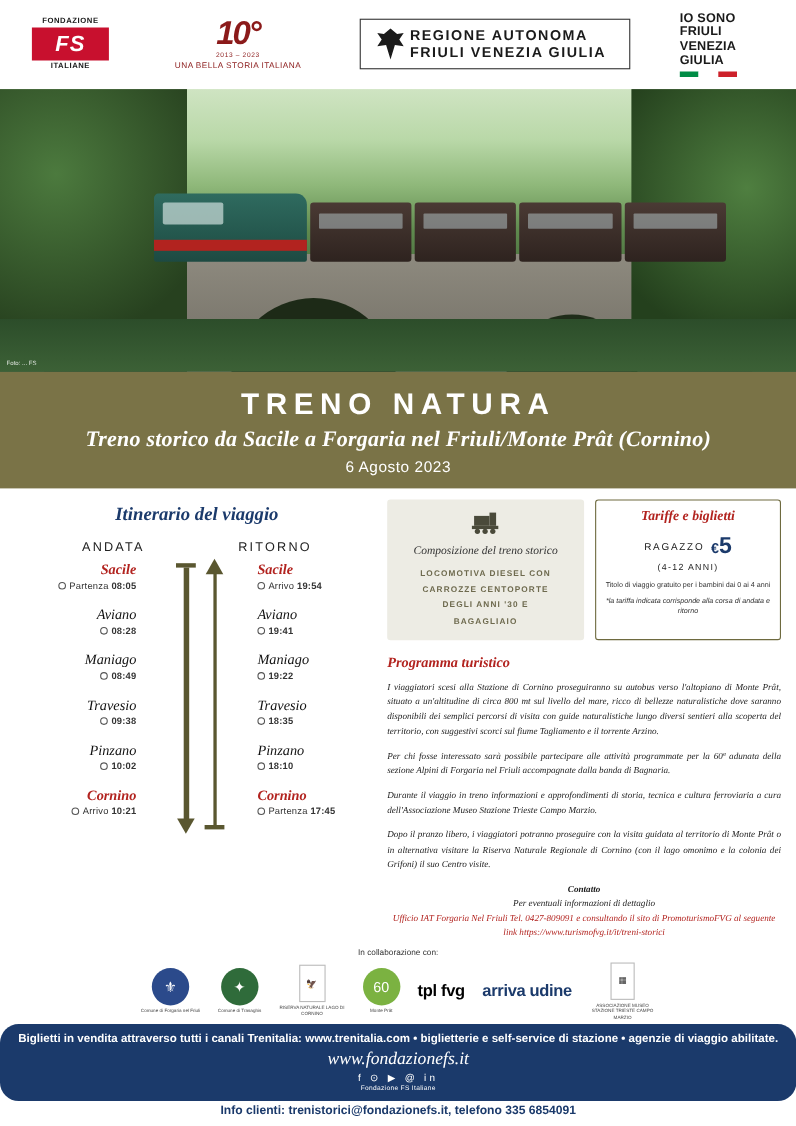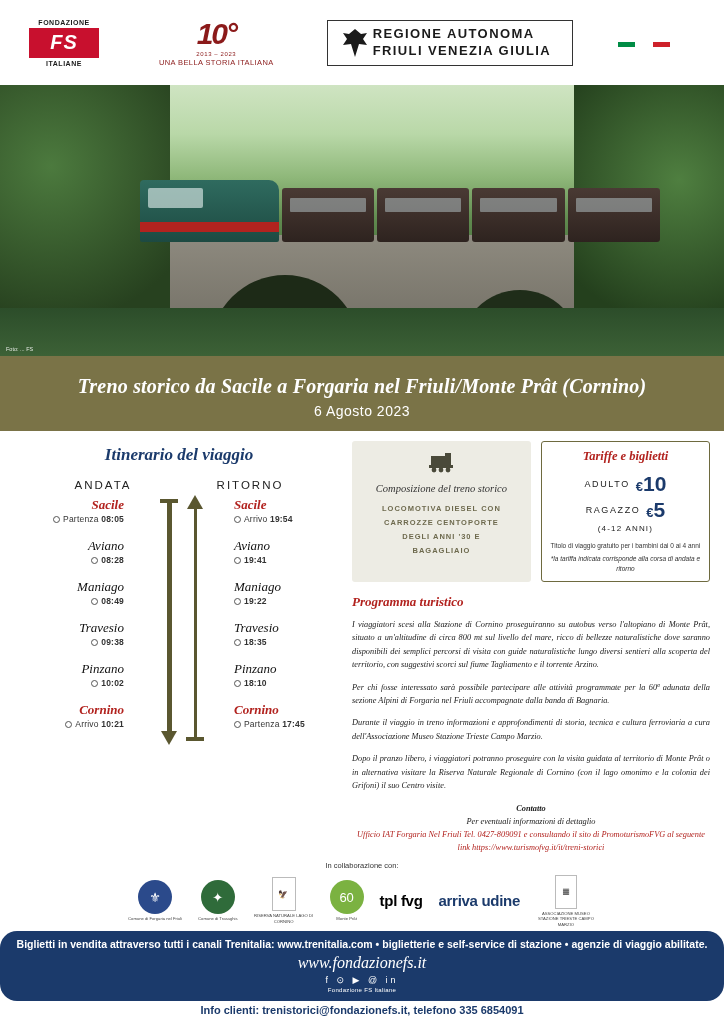--- a/index.html
+++ b/index.html
@@ -183,20 +183,26 @@
           <path d="M14 2 L20 7 L26 6 L22 12 L26 18 L18 17 L14 30 L10 17 L2 18 L6 12 L2 6 L8 7 Z" fill="#1a1a1a"></path>
         </svg>
       </div>
       <div class="regione-txt">
         <div>REGIONE AUTONOMA</div>
         <div>FRIULI VENEZIA GIULIA</div>
       </div>
     </div>
 
     <div class="logo-iosono">
+      <div class="iosono-txt">
+        <div>IO SONO</div>
+        <div>FRIULI</div>
+        <div>VENEZIA</div>
+        <div>GIULIA</div>
+      </div>
       <div class="flag">
         <i style="background:#008c45"></i>
           <i style="background:#ffffff"></i>
           <i style="background:#cd212a"></i>
       </div>
     </div>
   </div>
 
   <div class="photo">
     <div class="sky"></div>
@@ -211,20 +217,21 @@
       <div class="loco"></div>
       <div class="coach"></div>
         <div class="coach"></div>
         <div class="coach"></div>
         <div class="coach"></div>
     </div>
     <div class="photo-credit">Foto: ... FS</div>
   </div>
 
   <div class="title-band">
+    <div class="t1">TRENO NATURA</div>
     <div class="t2">Treno storico da Sacile a Forgaria nel Friuli/Monte Prât (Cornino)</div>
     <div class="t3">6 Agosto 2023</div>
   </div>
 
   <div class="main">
 
     <div class="col-left">
       <div class="itin-title">Itinerario del viaggio</div>
       <div class="dirs">
         <span>ANDATA</span>
@@ -320,24 +327,20 @@
             <div>LOCOMOTIVA DIESEL CON</div>
             <div>CARROZZE CENTOPORTE</div>
             <div>DEGLI ANNI '30 E</div>
             <div>BAGAGLIAIO</div>
           </div>
         </div>
 
         <div class="box-tar">
           <div class="tar-title">Tariffe e biglietti</div>
           <div class="tar-row">
-            <span class="tar-lbl">ADULTO</span>
-            <span class="tar-val"><span class="eur">€</span><span>10</span></span>
-          </div>
-          <div class="tar-row">
             <span class="tar-lbl">RAGAZZO</span>
             <span class="tar-val"><span class="eur">€</span><span>5</span></span>
           </div>
           <div class="tar-sub">(4-12 ANNI)</div>
           <div class="tar-note">Titolo di viaggio gratuito per i bambini dai 0 ai 4 anni</div>
           <div class="tar-note it">*la tariffa indicata corrisponde alla corsa di andata e ritorno</div>
         </div>
       </div>
 
       <div class="prog-title">Programma turistico</div>

